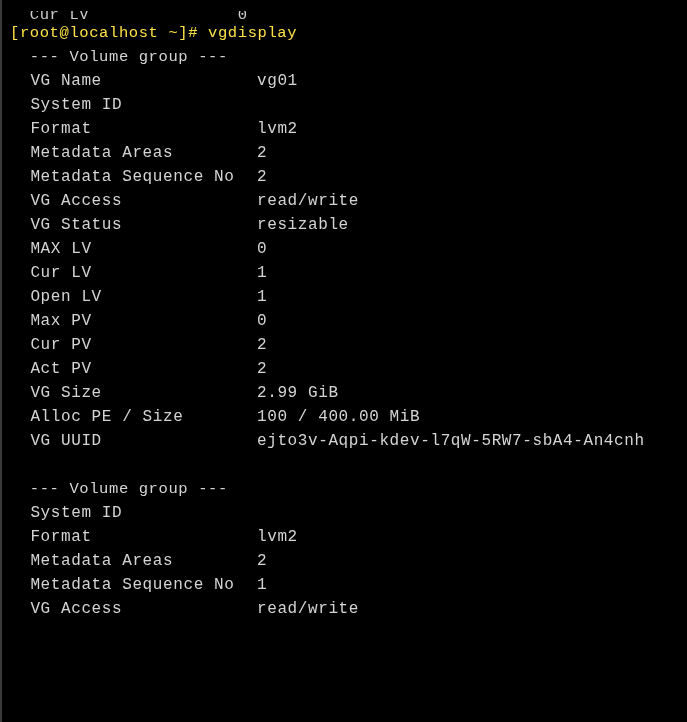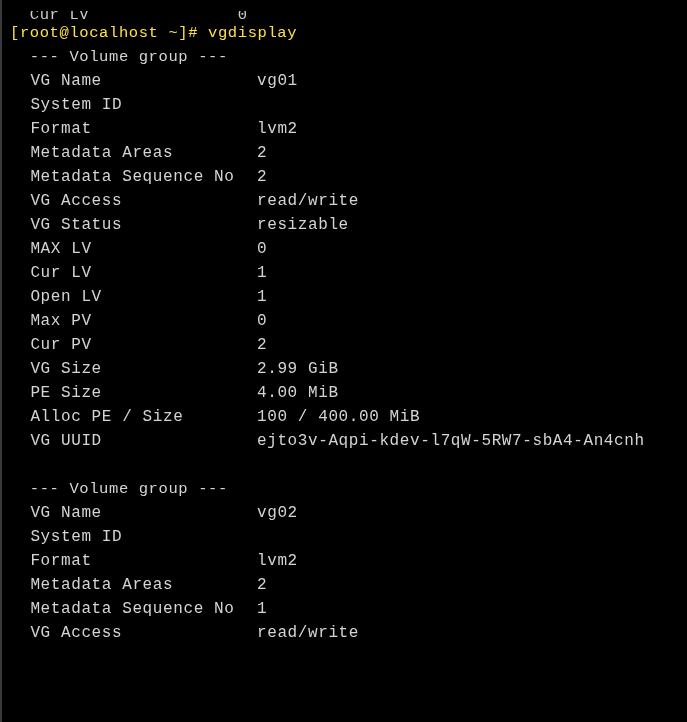--- a/index.html
+++ b/index.html
@@ -88,30 +88,29 @@
     <span class="row"><span class="key">  Format</span><span class="val">lvm2</span></span>
     <span class="row"><span class="key">  Metadata Areas</span><span class="val">2</span></span>
     <span class="row"><span class="key">  Metadata Sequence No</span><span class="val">2</span></span>
     <span class="row"><span class="key">  VG Access</span><span class="val">read/write</span></span>
     <span class="row"><span class="key">  VG Status</span><span class="val">resizable</span></span>
     <span class="row"><span class="key">  MAX LV</span><span class="val">0</span></span>
     <span class="row"><span class="key">  Cur LV</span><span class="val">1</span></span>
     <span class="row"><span class="key">  Open LV</span><span class="val">1</span></span>
     <span class="row"><span class="key">  Max PV</span><span class="val">0</span></span>
     <span class="row"><span class="key">  Cur PV</span><span class="val">2</span></span>
+    <span class="row"><span class="key">  Act PV</span><span class="val">2</span></span>
     <span class="row"><span class="key">  VG Size</span><span class="val">2.99 GiB</span></span>
-    <span class="row"><span class="key">  PE Size</span><span class="val">4.00 MiB</span></span>
     <span class="row"><span class="key">  Alloc PE / Size</span><span class="val">100 / 400.00 MiB</span></span>
     <span class="row"><span class="key">  VG UUID</span><span class="val">ejto3v-Aqpi-kdev-l7qW-5RW7-sbA4-An4cnh</span></span>
 
     <span class="line blank"> </span>
 
     <span class="line group-header">  --- Volume group ---</span>
 
-    <span class="row"><span class="key">  VG Name</span><span class="val">vg02</span></span>
     <span class="row"><span class="key">  System ID</span><span class="val"></span></span>
     <span class="row"><span class="key">  Format</span><span class="val">lvm2</span></span>
     <span class="row"><span class="key">  Metadata Areas</span><span class="val">2</span></span>
     <span class="row"><span class="key">  Metadata Sequence No</span><span class="val">1</span></span>
     <span class="row"><span class="key">  VG Access</span><span class="val">read/write</span></span>
 
   </div>
 </div>
 
 </body></html>

